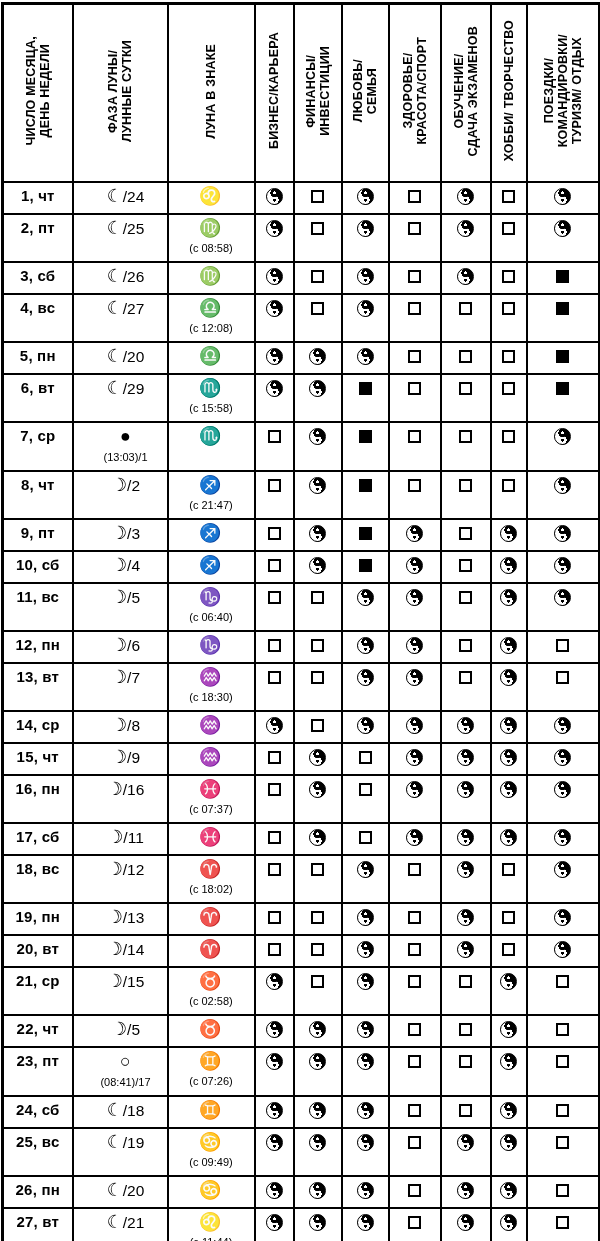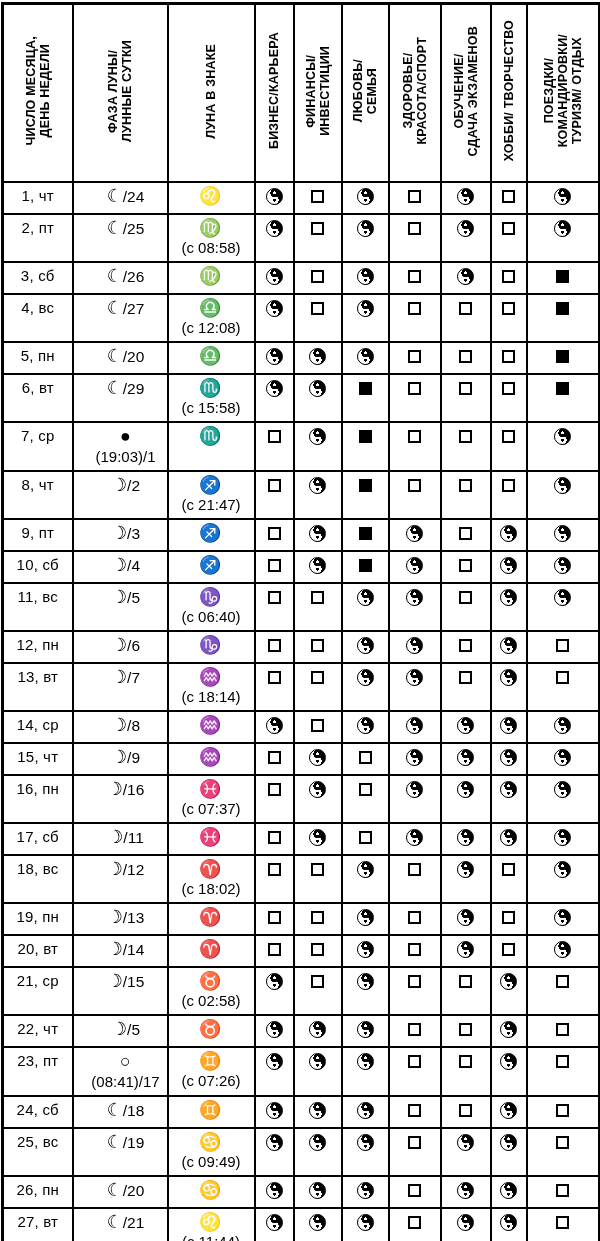--- a/index.html
+++ b/index.html
@@ -43,28 +43,28 @@
     letter-spacing: 0.2px;
   }
   tbody td {
     text-align: center;
     vertical-align: top;
     padding: 3px 1px;
     line-height: 20px;
     font-size: 15px;
   }
   td.date {
-    font-weight: 400;
+    font-weight: 700;
     font-size: 15px;
     letter-spacing: 0.2px;
   }
   td.phase { font-size: 15.5px; padding-left: 12px; }
   .pglyph { font-size: 18px; }
   .zglyph { font-size: 18px; line-height: 20px; }
-  .small  { font-size: 15px; line-height: 20px; }
+  .small  { font-size: 11px; line-height: 20px; }
   td.mark { padding-top: 5px; }
   
   .yy {
     display: inline-block;
     width: 15px; height: 15px;
     border: 1px solid #000;
     border-radius: 50%;
     background:
       radial-gradient(circle at 50% 26%, #fff 0 1.5px, #000 1.6px 4.1px, rgba(0,0,0,0) 4.2px),
       radial-gradient(circle at 50% 74%, #000 0 1.5px, #fff 1.6px 4.1px, rgba(0,0,0,0) 4.2px),
@@ -218,21 +218,21 @@
           <td class="mark"><span class="fsq"></span></td>
           <td class="mark"><span class="sq"></span></td>
           <td class="mark"><span class="sq"></span></td>
           <td class="mark"><span class="sq"></span></td>
           <td class="mark"><span class="fsq"></span></td>
         </tr>
         <tr>
           <td class="date">7, ср</td>
           <td class="phase">
             <div><span class="pglyph">●</span></div>
-            <div class="small">(19:03)/1</div>
+            <div class="small">(13:03)/1</div>
           </td>
           <td class="sign">
             <div class="zglyph">♏</div>
           </td>
           <td class="mark"><span class="sq"></span></td>
           <td class="mark"><span class="yy"></span></td>
           <td class="mark"><span class="fsq"></span></td>
           <td class="mark"><span class="sq"></span></td>
           <td class="mark"><span class="sq"></span></td>
           <td class="mark"><span class="sq"></span></td>
@@ -320,21 +320,21 @@
           <td class="mark"><span class="yy"></span></td>
           <td class="mark"><span class="sq"></span></td>
         </tr>
         <tr>
           <td class="date">13, вт</td>
           <td class="phase">
             <div><span class="pglyph">☽</span><span>/7</span></div>
           </td>
           <td class="sign">
             <div class="zglyph">♒</div>
-            <div class="small">(с 18:14)</div>
+            <div class="small">(с 18:30)</div>
           </td>
           <td class="mark"><span class="sq"></span></td>
           <td class="mark"><span class="sq"></span></td>
           <td class="mark"><span class="yy"></span></td>
           <td class="mark"><span class="yy"></span></td>
           <td class="mark"><span class="sq"></span></td>
           <td class="mark"><span class="yy"></span></td>
           <td class="mark"><span class="sq"></span></td>
         </tr>
         <tr>

